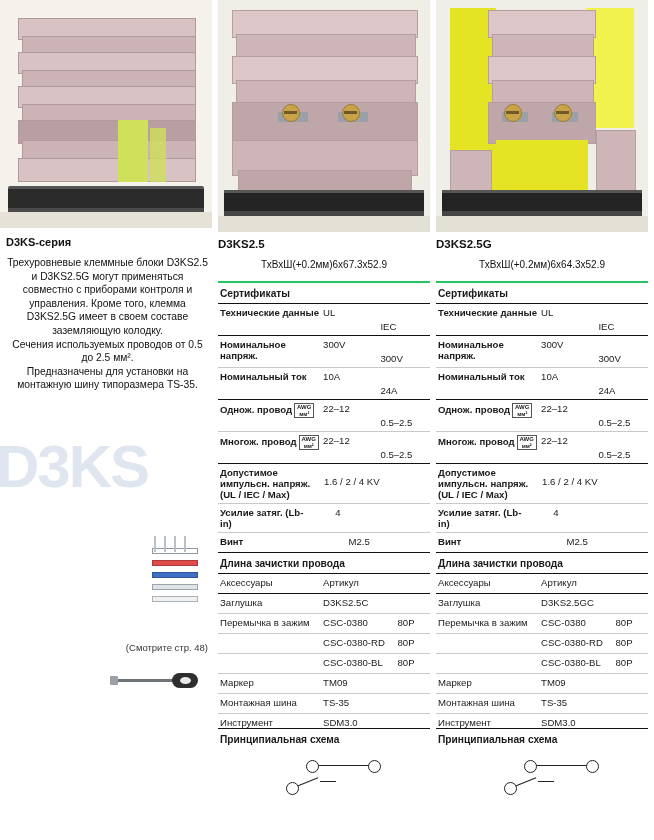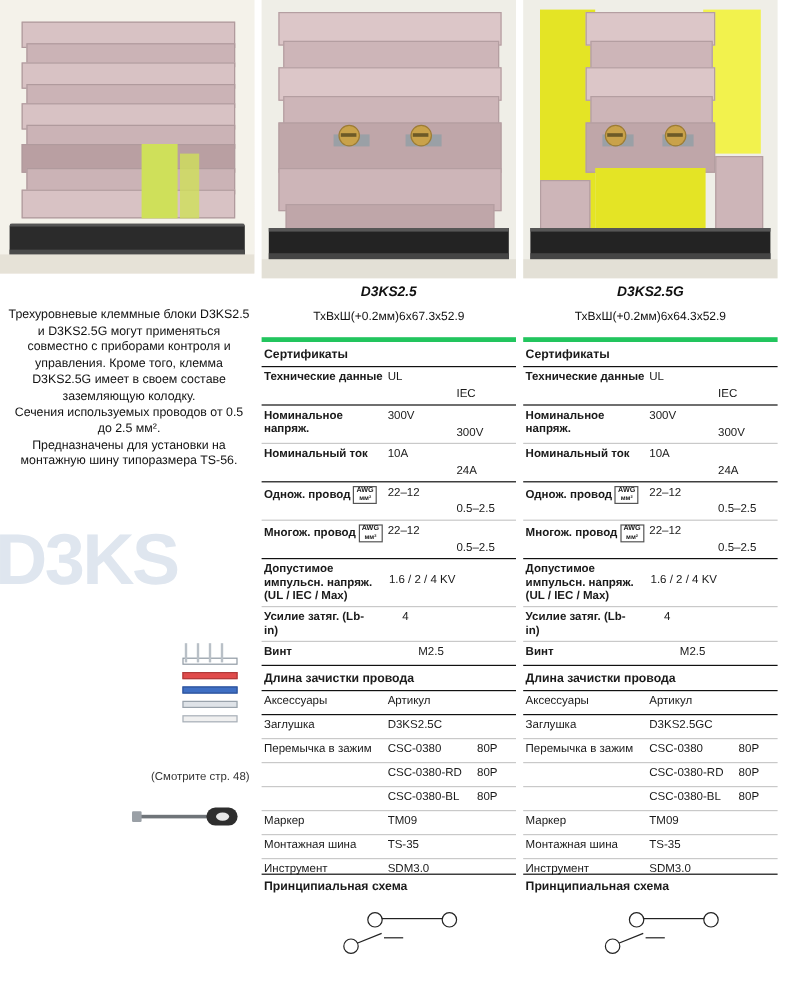--- a/index.html
+++ b/index.html
@@ -80,30 +80,30 @@
   .photo .yellow{position:absolute;background:#e4e425;}
   .photo .yellow2{position:absolute;background:#f2f24d;}
   .photo .rail2{position:absolute;left:6px;top:190px;width:200px;height:24px;background:#232323;border-top:3px solid #565656;}
   .photo .rail2b{position:absolute;left:6px;top:211px;width:200px;height:8px;background:#454545;}
   .photo .screw{position:absolute;width:16px;height:16px;border-radius:50%;background:#c9a24a;border:1px solid #9d7c34;}
   .photo .slot{position:absolute;width:13px;height:3px;background:#6d5a27;top:6px;left:1px;}
   .photo .metal{position:absolute;background:#9aa0a6;}
   .photo .floor{position:absolute;left:0;top:216px;width:212px;height:16px;background:#e3e0d6;}
 
   .prod-name{
-    position:absolute;top:238px;left:0;width:212px;text-align:center;
-    font-size:11.5px;font-weight:bold;color:#111;font-style:italic;
+    position:absolute;top:238px;left:0;width:212px;
+    font-size:11.5px;font-weight:bold;color:#111;
   }
   .prod-dim{
     position:absolute;top:259px;left:0;width:212px;text-align:center;
     font-size:10px;color:#111;
   }
   .tbl{
     position:absolute;left:0;width:212px;
-    border-top:4px solid #22c55e;
+    border-top:2px solid #22c55e;
     font-size:9.6px;
   }
   .row{display:flex;align-items:flex-start;border-bottom:1px solid #c9c9c9;min-height:19px;}
   .row.noline{border-bottom:none;}
   .row.thick{border-bottom:1px solid #111;}
   .c1{width:104px;padding:3px 2px 3px 2px;font-weight:bold;}
   .c2{width:56px;padding:3px 2px 3px 2px;}
   .c3{width:50px;padding:3px 2px 3px 2px;margin-top:14px;}
   .c-wide{width:108px;padding:3px 2px 3px 2px;}
   .c-acc{width:104px;padding:3px 2px 3px 2px;}
@@ -149,25 +149,26 @@
       <div class="tb dark" style="left:18px;top:120px;width:176px;height:22px;"></div>
       <div class="tb" style="left:22px;top:140px;width:172px;height:20px;"></div>
       <div class="tb shade" style="left:18px;top:158px;width:176px;height:22px;"></div>
       <div class="green-strip" style="left:118px;top:120px;width:30px;height:62px;"></div>
       <div class="green-strip" style="left:150px;top:128px;width:16px;height:54px;opacity:.8;"></div>
       <div class="rail"></div>
       <div class="rail-lip"></div>
       <div class="hero-base"></div>
     </div>
 
+    <div class="lead-title">D3KS-серия</div>
 
     <div class="lead-body">
       <p>Трехуровневые клеммные блоки D3KS2.5 и D3KS2.5G могут применяться совместно с приборами контроля и управления. Кроме того, клемма D3KS2.5G имеет в своем составе заземляющую колодку.</p>
       <p>Сечения используемых проводов от 0.5 до 2.5 мм².</p>
-      <p>Предназначены для установки на монтажную шину типоразмера TS-56.</p>
+      <p>Предназначены для установки на монтажную шину типоразмера TS-35.</p>
     </div>
 
     <div class="watermark">D3KS</div>
 
     <div class="acc-img">
       <div class="jmp" style="left:2px;top:14px;border-color:#8f99a3;"></div>
       <div class="jmp" style="left:2px;top:26px;background:#e04b4b;border-color:#b03a3a;"></div>
       <div class="jmp" style="left:2px;top:38px;background:#3f6fc4;border-color:#2f549a;"></div>
       <div class="jmp" style="left:2px;top:50px;background:#dfe3e8;border-color:#9aa3ac;"></div>
       <div class="pin" style="left:4px;top:2px;"></div>

